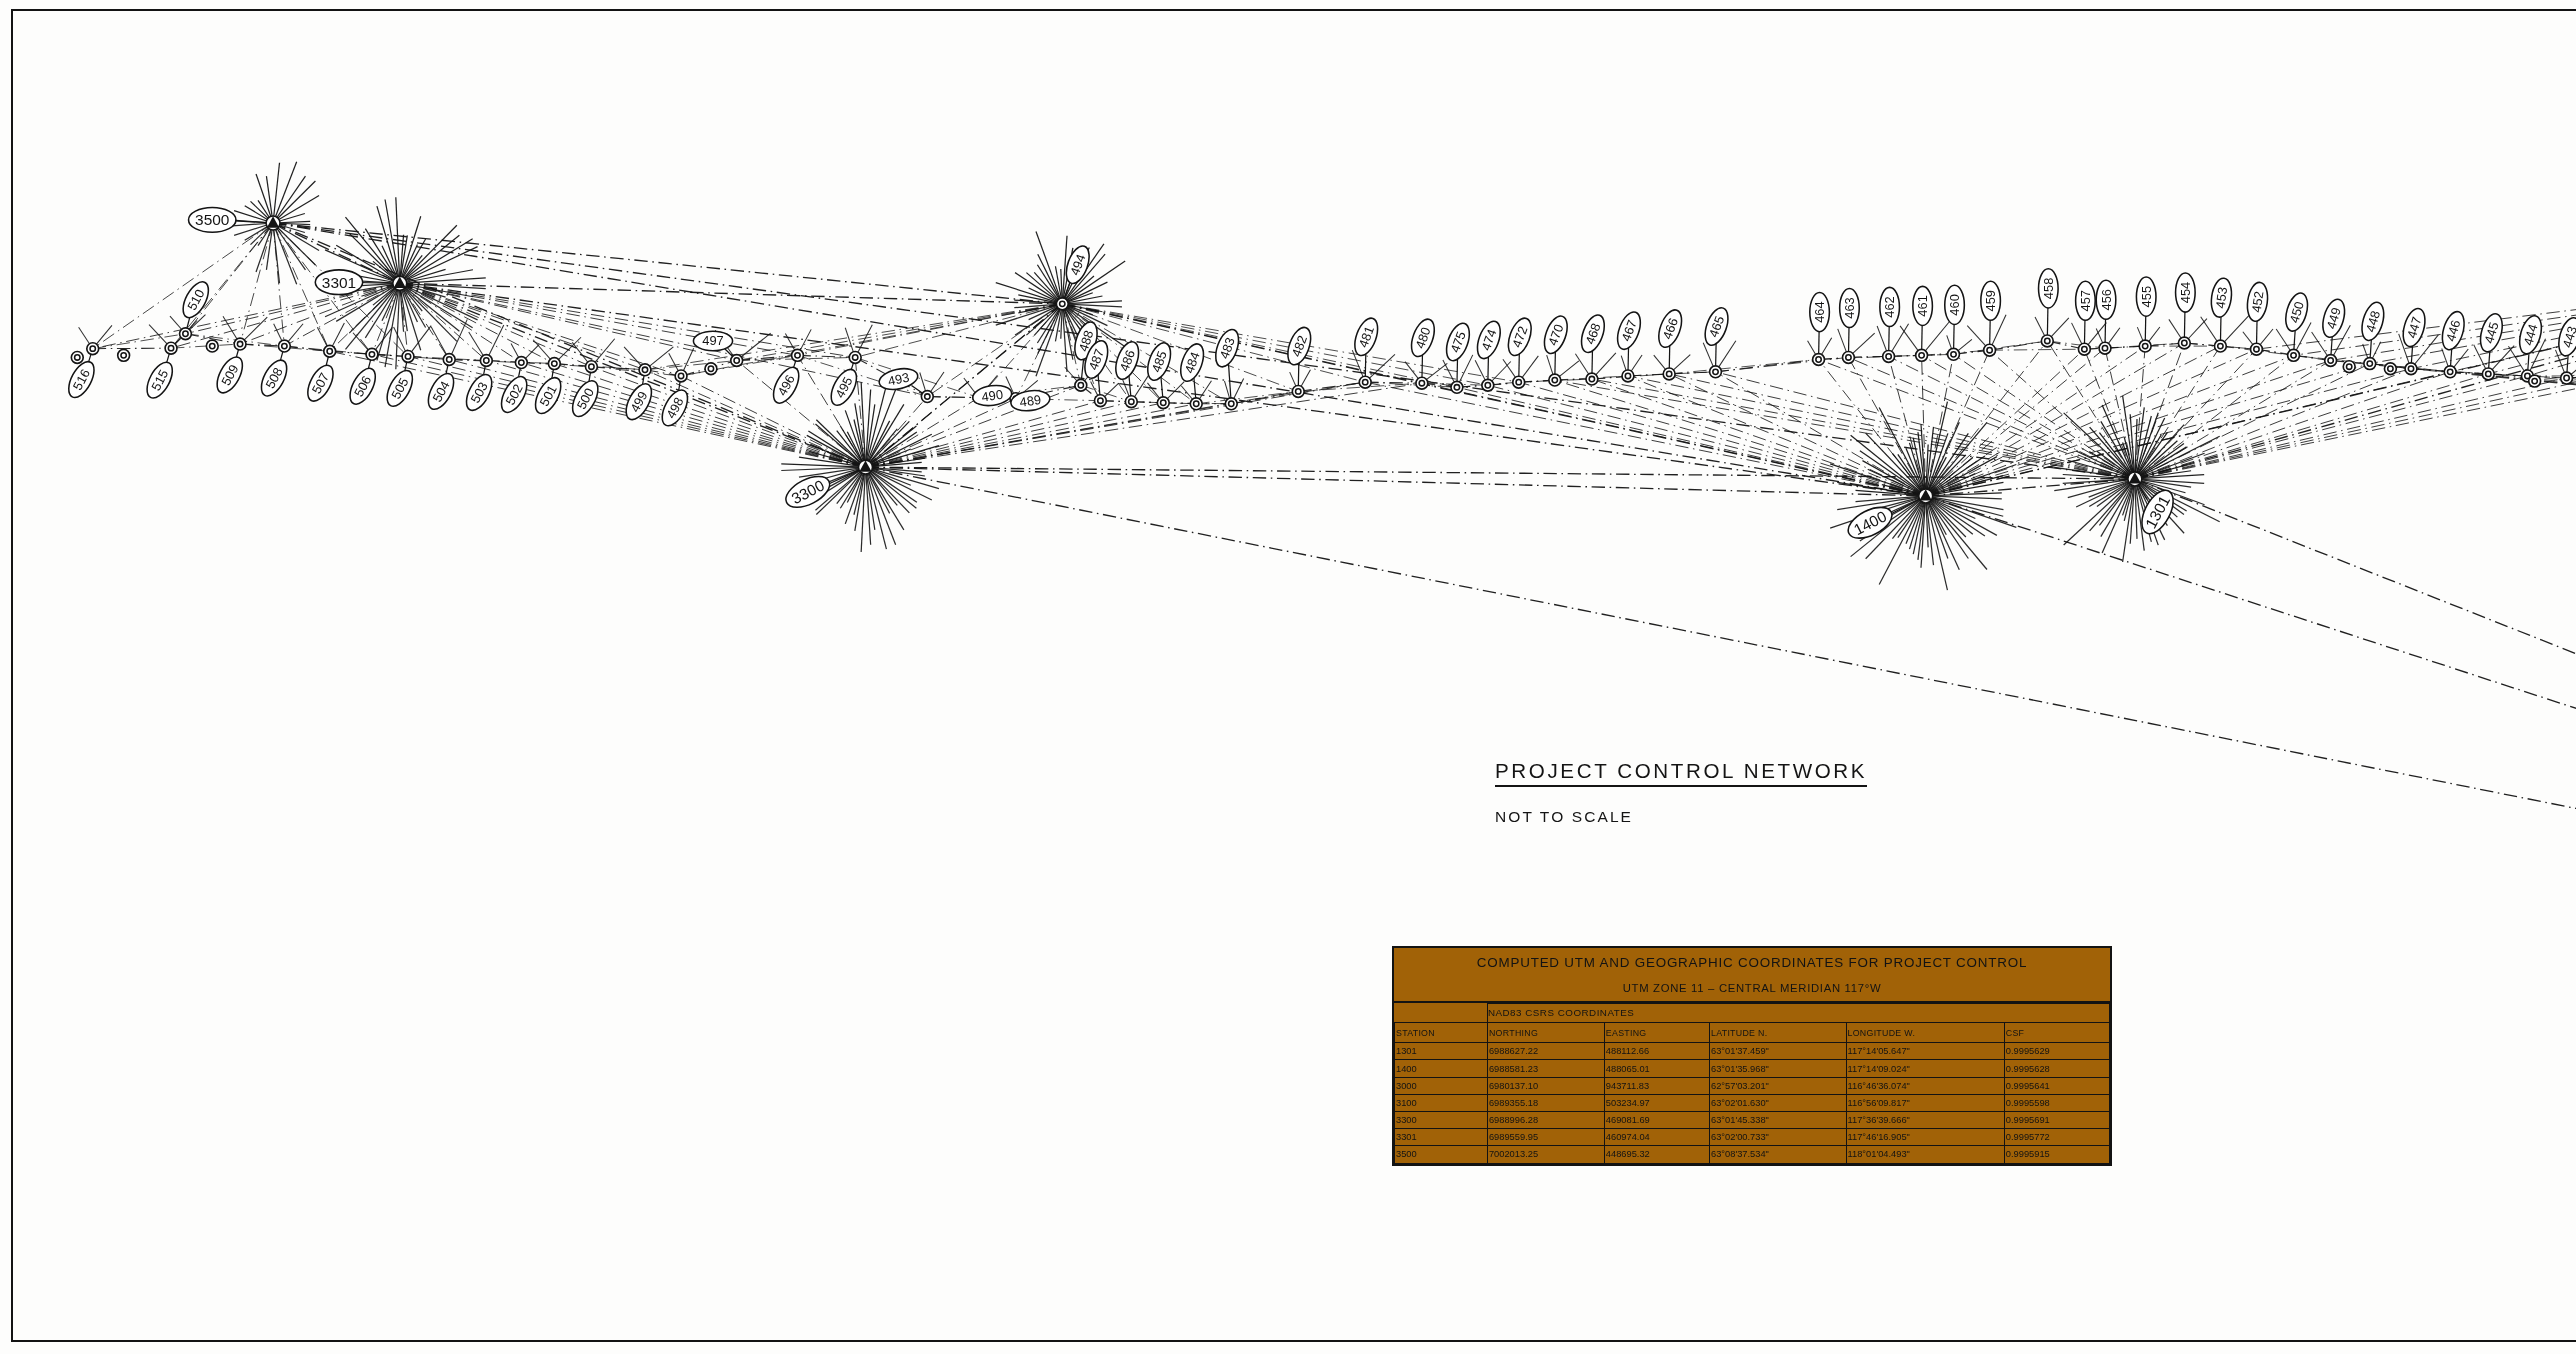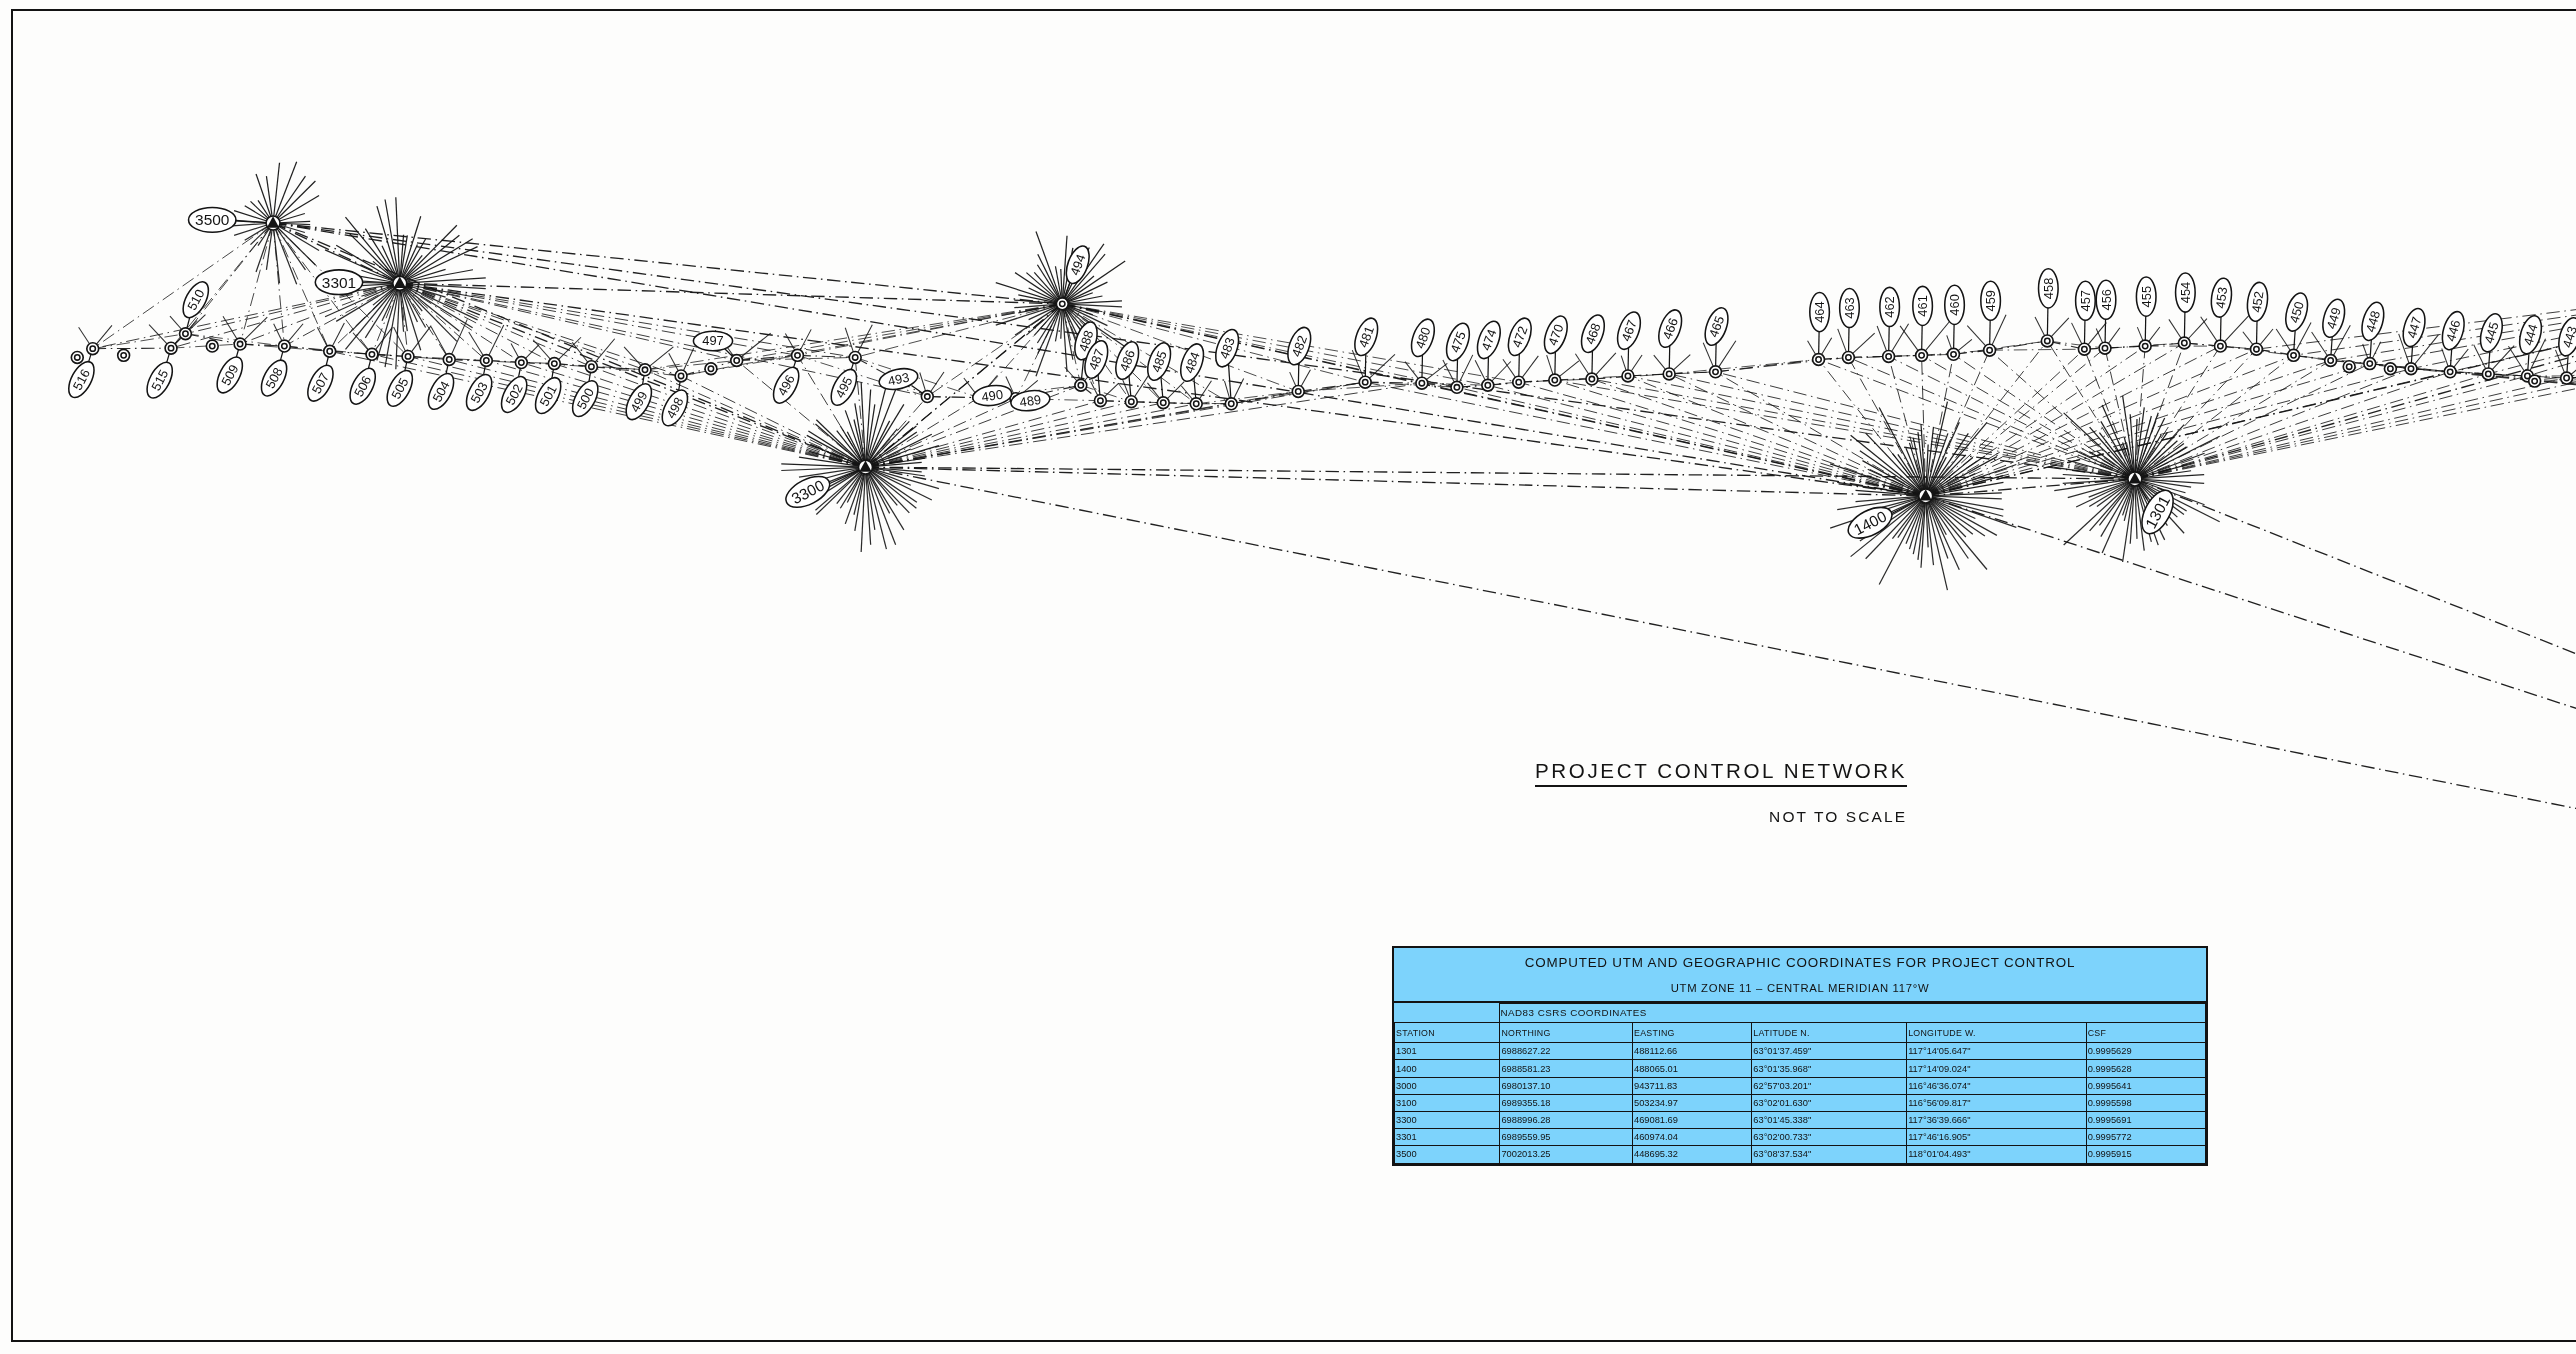--- a/index.html
+++ b/index.html
@@ -15,41 +15,41 @@
     position:absolute;left:11.3px;top:9.3px;
     width:4016px;height:1333px;
     border:2.6px solid #131313;
     box-sizing:border-box;
     pointer-events:none;
   }
   #net{position:absolute;left:0;top:0;width:4041px;height:1354px;}
 
   
   #net-title{
-    position:absolute;left:1535px;top:759px;
-    text-align:right;color:#141414;
+    position:absolute;left:1495px;top:759px;
+    text-align:left;color:#141414;
     line-height:1.15;
   }
   #net-title .t1{
     font-size:20.6px;letter-spacing:2.6px;
     border-bottom:2.1px solid #141414;
     padding-bottom:2.1px;display:inline-block;
     white-space:nowrap;
   }
   #net-title .t2{
     font-size:15.5px;letter-spacing:2.1px;
     display:block;margin-top:21px;white-space:nowrap;
   }
 
   
   #coord-table{
     position:absolute;left:1392px;top:946px;
-    width:816px;
+    width:720px;
     border:2.1px solid #131313;
-    background:#7dd3fc;
+    background:#a16207;
     box-sizing:border-box;
   }
   #coord-table .tbl-head{
     border-bottom:2.1px solid #131313;
     text-align:center;padding:7.2px 0 6.7px 0;
   }
   #coord-table .tbl-head .h1{
     font-size:13.4px;letter-spacing:0.8px;color:#131313;
     display:block;white-space:nowrap;
   }

